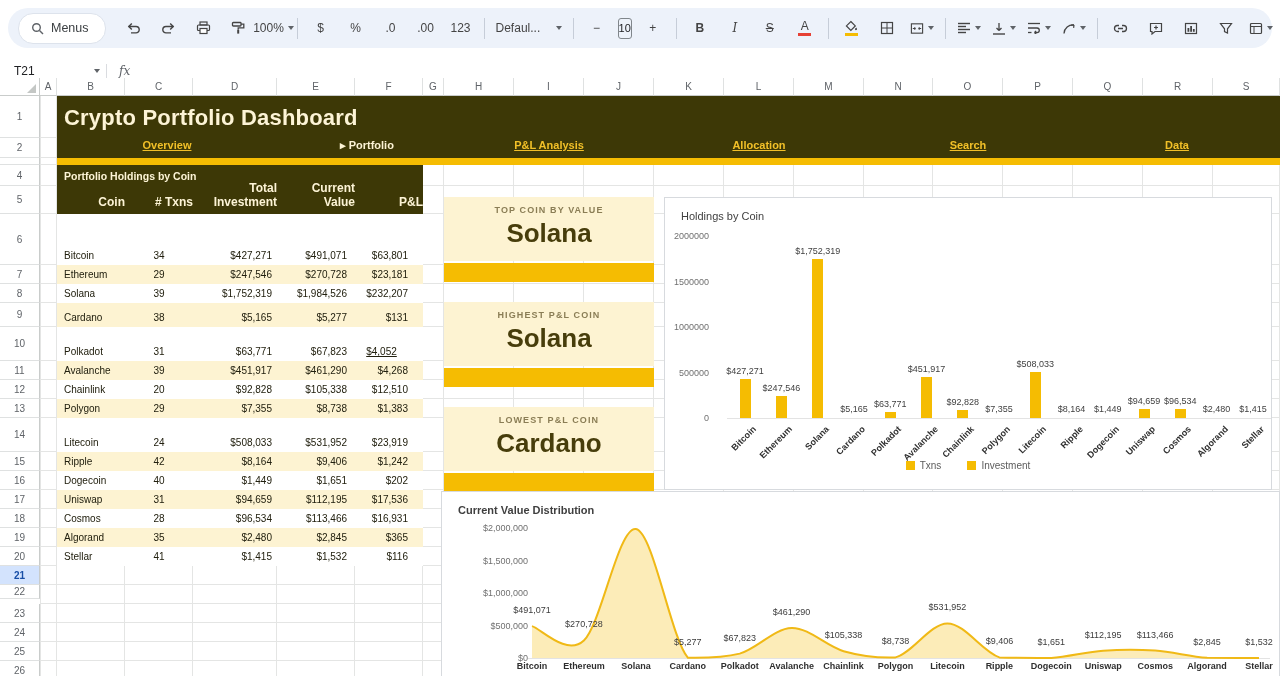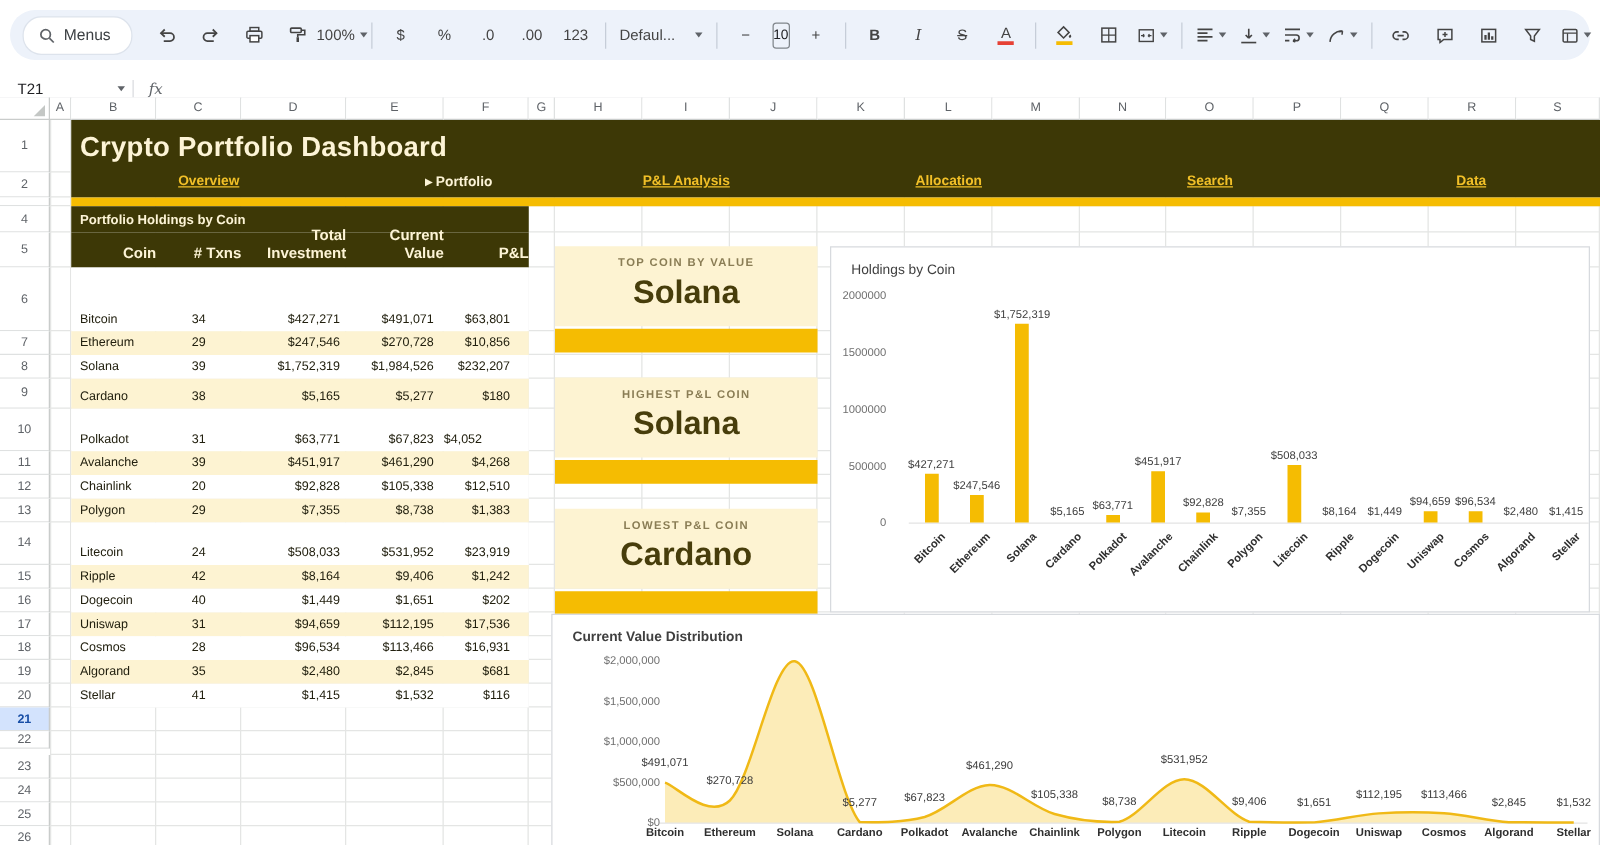--- a/index.html
+++ b/index.html
@@ -386,42 +386,42 @@
         <div class="td" style="left: 68px; width: 68px; text-align: center;">34</div>
         <div class="td" style="left: 136px; width: 79px; text-align: right;">$427,271</div>
         <div class="td" style="left: 220px; width: 70px; text-align: right;">$491,071</div>
         <div class="td" style="left: 298px; width: 53px; text-align: right;">$63,801</div>
       </div>
       <div class="trow" style="top: 265px; height: 19px; background: var(--pale);">
         <div class="td" style="left: 7px;">Ethereum</div>
         <div class="td" style="left: 68px; width: 68px; text-align: center;">29</div>
         <div class="td" style="left: 136px; width: 79px; text-align: right;">$247,546</div>
         <div class="td" style="left: 220px; width: 70px; text-align: right;">$270,728</div>
-        <div class="td" style="left: 298px; width: 53px; text-align: right;">$10,856</div>
+        <div class="td" style="left: 298px; width: 53px; text-align: right;">$23,181</div>
       </div>
       <div class="trow" style="top: 284px; height: 19px; background: rgb(255, 255, 255);">
         <div class="td" style="left: 7px;">Solana</div>
         <div class="td" style="left: 68px; width: 68px; text-align: center;">39</div>
         <div class="td" style="left: 136px; width: 79px; text-align: right;">$1,752,319</div>
         <div class="td" style="left: 220px; width: 70px; text-align: right;">$1,984,526</div>
         <div class="td" style="left: 298px; width: 53px; text-align: right;">$232,207</div>
       </div>
       <div class="trow" style="top: 303px; height: 24px; background: var(--pale);">
         <div class="td" style="left: 7px;">Cardano</div>
         <div class="td" style="left: 68px; width: 68px; text-align: center;">38</div>
         <div class="td" style="left: 136px; width: 79px; text-align: right;">$5,165</div>
         <div class="td" style="left: 220px; width: 70px; text-align: right;">$5,277</div>
-        <div class="td" style="left: 298px; width: 53px; text-align: right;">$180</div>
+        <div class="td" style="left: 298px; width: 53px; text-align: right;">$131</div>
       </div>
       <div class="trow" style="top: 327px; height: 34px; background: rgb(255, 255, 255);">
         <div class="td" style="left: 7px;">Polkadot</div>
         <div class="td" style="left: 68px; width: 68px; text-align: center;">31</div>
         <div class="td" style="left: 136px; width: 79px; text-align: right;">$63,771</div>
         <div class="td" style="left: 220px; width: 70px; text-align: right;">$67,823</div>
-        <div class="td" style="left: 298px; width: 53px; text-align: left;">$4,052</div>
+        <div class="td" style="left: 298px; width: 53px; text-align: center; text-decoration: underline;">$4,052</div>
       </div>
       <div class="trow" style="top: 361px; height: 19px; background: var(--pale);">
         <div class="td" style="left: 7px;">Avalanche</div>
         <div class="td" style="left: 68px; width: 68px; text-align: center;">39</div>
         <div class="td" style="left: 136px; width: 79px; text-align: right;">$451,917</div>
         <div class="td" style="left: 220px; width: 70px; text-align: right;">$461,290</div>
         <div class="td" style="left: 298px; width: 53px; text-align: right;">$4,268</div>
       </div>
       <div class="trow" style="top: 380px; height: 19px; background: rgb(255, 255, 255);">
         <div class="td" style="left: 7px;">Chainlink</div>
@@ -470,21 +470,21 @@
         <div class="td" style="left: 68px; width: 68px; text-align: center;">28</div>
         <div class="td" style="left: 136px; width: 79px; text-align: right;">$96,534</div>
         <div class="td" style="left: 220px; width: 70px; text-align: right;">$113,466</div>
         <div class="td" style="left: 298px; width: 53px; text-align: right;">$16,931</div>
       </div>
       <div class="trow" style="top: 528px; height: 19px; background: var(--pale);">
         <div class="td" style="left: 7px;">Algorand</div>
         <div class="td" style="left: 68px; width: 68px; text-align: center;">35</div>
         <div class="td" style="left: 136px; width: 79px; text-align: right;">$2,480</div>
         <div class="td" style="left: 220px; width: 70px; text-align: right;">$2,845</div>
-        <div class="td" style="left: 298px; width: 53px; text-align: right;">$681</div>
+        <div class="td" style="left: 298px; width: 53px; text-align: right;">$365</div>
       </div>
       <div class="trow" style="top: 547px; height: 19px; background: rgb(255, 255, 255);">
         <div class="td" style="left: 7px;">Stellar</div>
         <div class="td" style="left: 68px; width: 68px; text-align: center;">41</div>
         <div class="td" style="left: 136px; width: 79px; text-align: right;">$1,415</div>
         <div class="td" style="left: 220px; width: 70px; text-align: right;">$1,532</div>
         <div class="td" style="left: 298px; width: 53px; text-align: right;">$116</div>
       </div>
     </div>
   <div id="cards">
@@ -546,20 +546,30 @@
     <div class="bar" style="left: 473.6px; width: 11px; top: 211.4px; height: 8.6px;"></div>
     <div class="blabel" style="left: 449.1px; width: 60px; top: 198.4px;">$94,659</div>
     <div class="bxlabel" style="left: 415.1px; width: 70px; top: 226px;">Uniswap</div>
     <div class="bar" style="left: 509.8px; width: 11px; top: 211.2px; height: 8.8px;"></div>
     <div class="blabel" style="left: 485.3px; width: 60px; top: 198.2px;">$96,534</div>
     <div class="bxlabel" style="left: 451.3px; width: 70px; top: 226px;">Cosmos</div>
     <div class="blabel" style="left: 521.6px; width: 60px; top: 206px;">$2,480</div>
     <div class="bxlabel" style="left: 487.6px; width: 70px; top: 226px;">Algorand</div>
     <div class="blabel" style="left: 557.9px; width: 60px; top: 206px;">$1,415</div>
     <div class="bxlabel" style="left: 523.9px; width: 70px; top: 226px;">Stellar</div>
+    <div class="legend" style="top: 262px;">
+      <div class="litem">
+        <div class="lswatch"></div>
+        <span>Txns</span>
+      </div>
+      <div class="litem">
+        <div class="lswatch"></div>
+        <span>Investment</span>
+      </div>
+    </div>
   </div>
 <div id="areachart" class="panel">
   <div class="chart-title">Current Value Distribution</div>
 <div class="ytick" style="width: 86px; top: 31px;">$2,000,000</div>
     <div class="ytick" style="width: 86px; top: 63.5px;">$1,500,000</div>
     <div class="ytick" style="width: 86px; top: 96px;">$1,000,000</div>
     <div class="ytick" style="width: 86px; top: 128.5px;">$500,000</div>
     <div class="ytick" style="width: 86px; top: 161px;">$0</div>
     <div class="axisline" style="left: 86px; width: 742px; top: 166px;"></div>
     <svg width="837" height="198" class="chartsvg">

